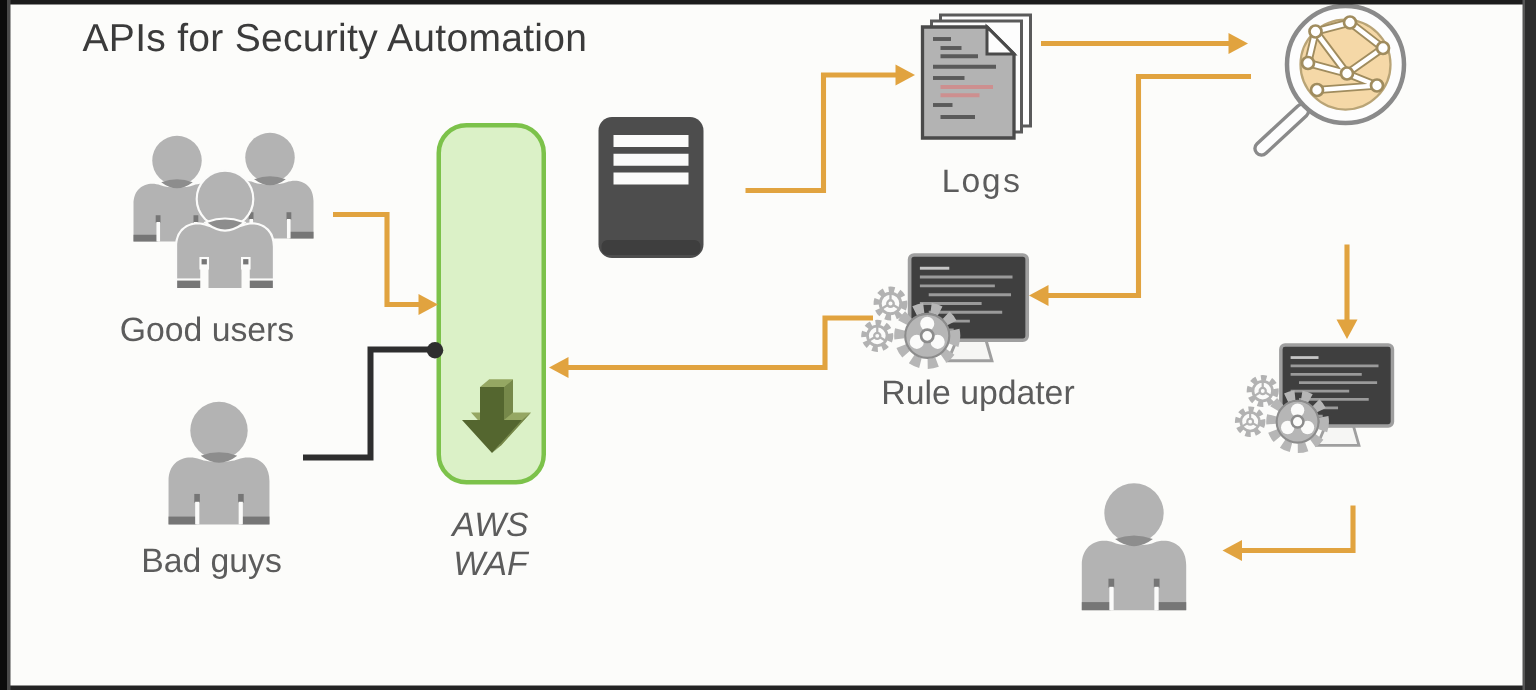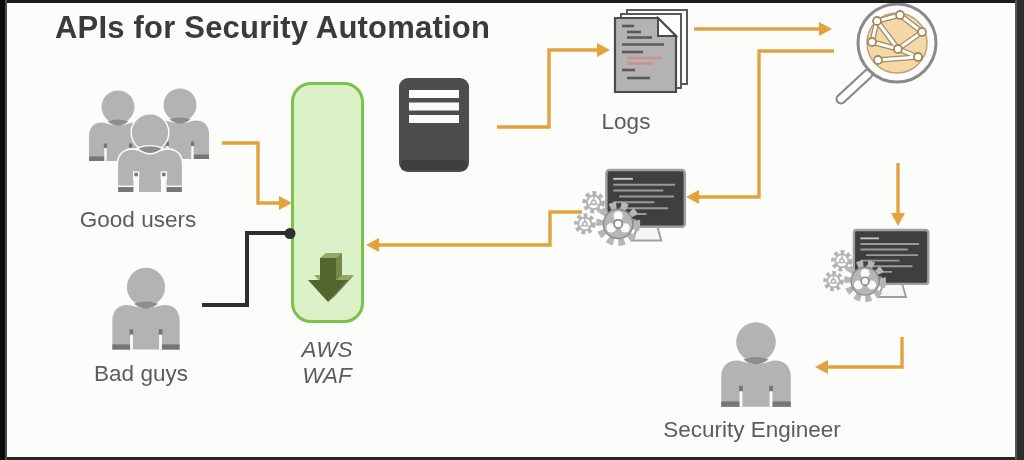--- a/index.html
+++ b/index.html
@@ -3,21 +3,21 @@
 <meta charset="utf-8">
 <style>
   html,body{margin:0;padding:0;}
   body{width:1024px;height:460px;overflow:hidden;font-family:"Liberation Sans",sans-serif;}
   .stage{position:relative;width:1024px;height:460px;background:var(--background,#FCFCFA);}
   .frame{position:absolute;background:#1c1c1c;}
   .frame-top{left:0;top:0;width:1024px;height:3px;}
   .frame-bottom{left:0;bottom:0;width:1024px;height:3px;background:#242424;}
   .frame-left{left:0;top:0;width:7px;height:460px;background:linear-gradient(90deg,#0c0c0c 0 5px,#4a4a4a 5px 7px);}
   .frame-right{right:0;top:0;width:9px;height:460px;background:linear-gradient(90deg,#555 0 2px,#2d2d2d 2px 9px);}
-  .title{position:absolute;left:55px;top:10px;font-size:31px;font-weight:700;color:var(--title-gray,#3B3B3B);letter-spacing:.2px;margin:0;}
+  .title{position:absolute;left:55px;top:10px;font-size:26px;font-weight:400;color:var(--title-gray,#3B3B3B);letter-spacing:.2px;margin:0;}
   .waf-box{position:absolute;left:291px;top:82px;width:67px;height:235px;background:var(--waf-fill,#DBF1C7);border:3px solid var(--waf-border,#7CC24A);border-radius:20px;}
   svg.overlay{position:absolute;left:0;top:0;width:1024px;height:460px;}
   .lbl{position:absolute;color:var(--label-gray,#5C5C5C);font-size:22.5px;line-height:26px;white-space:pre;}
   .lbl.center{text-align:center;}
   .orange-stroke{stroke:var(--accent-orange,#E1A33F);fill:none;stroke-width:3.4px;}
   .orange-fill{fill:var(--accent-orange,#E1A33F);}
   .black-stroke{stroke:var(--line-black,#2E2E2E);fill:none;stroke-width:4px;}
   .black-fill{fill:var(--line-black,#2E2E2E);}
 </style>
 </head>
@@ -193,20 +193,20 @@
     </g>
 
     <g>
       <use href="#person" transform="translate(756,370.8) scale(1.2)"></use>
     </g>
   </svg>
 
   <div class="lbl center" style="left:58px;top:207px;width:160px;">Good users</div>
   <div class="lbl center" style="left:61px;top:361px;width:160px;">Bad guys</div>
   <div class="lbl center" style="left:287px;top:337px;width:80px;font-style:italic;"><span>AWS</span><br><span>WAF</span></div>
-  <div class="lbl center" style="left:546px;top:109px;width:160px;">Logs</div>
-  <div class="lbl center" style="left:652px;top:417px;width:200px;">Security Engineer</div>
+  <div class="lbl center" style="left:574px;top:109px;width:160px;font-family:Liberation Mono, monospace;">Logs</div>
+  <div class="lbl center" style="left:572px;top:249px;width:160px;">Rule updater</div>
 
   <div class="frame frame-top"></div>
   <div class="frame frame-bottom"></div>
   <div class="frame frame-left"></div>
   <div class="frame frame-right"></div>
 </div>
 
 </body></html>

